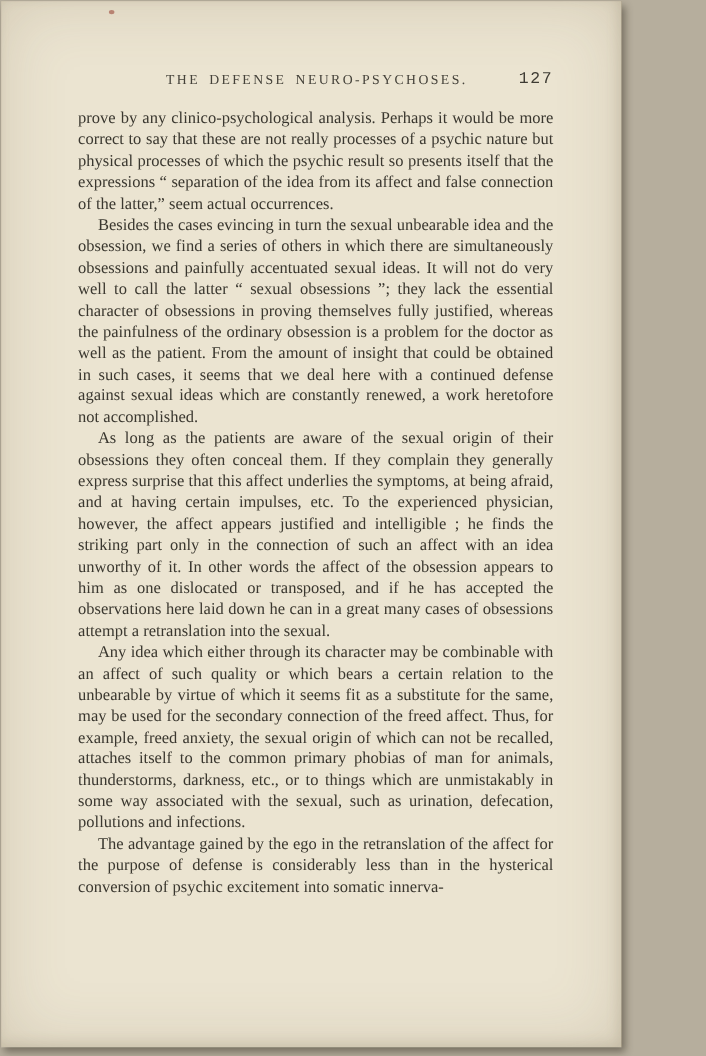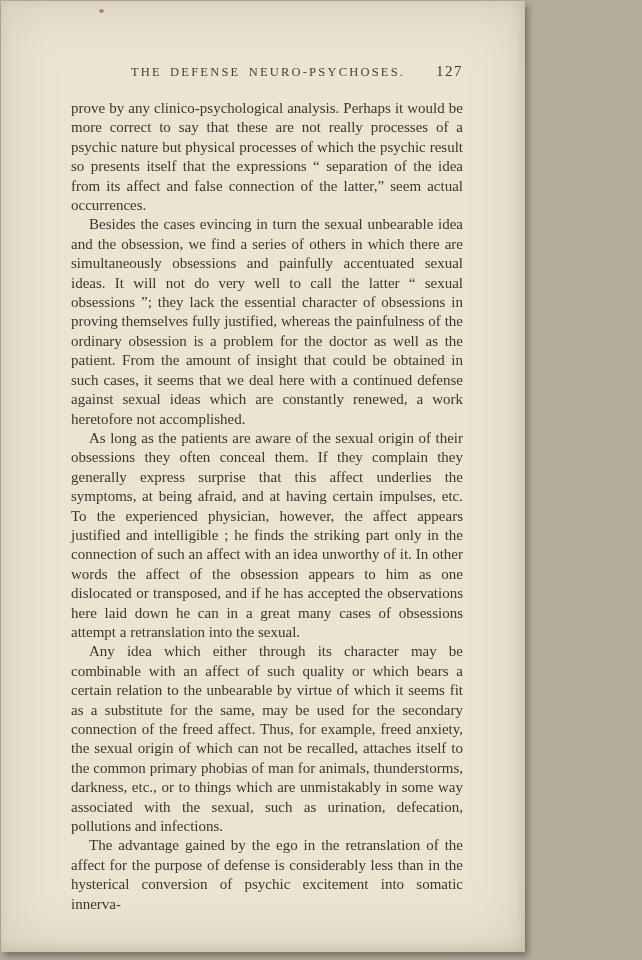--- a/index.html
+++ b/index.html
@@ -17,21 +17,21 @@
     position: relative;
     width: 642px;
     height: 960px;
     background: #b6ae9d;
     overflow: hidden;
   }
   .page {
     position: absolute;
     left: 1px;
     top: 1px;
-    width: 524px;
+    width: 564px;
     height: 951px;
     background:
       radial-gradient(ellipse at 45% 35%, rgba(255,252,240,0.45) 0%, rgba(255,252,240,0) 60%),
       linear-gradient(135deg, #f0ead9 0%, #ece5d2 55%, #e6decа 100%),
       #ebe4d1;
     background-color: #ebe4d1;
     box-shadow:
       inset 0 0 60px rgba(118, 102, 70, 0.20),
       inset -3px -3px 12px rgba(100, 88, 60, 0.18),
       3px 4px 7px rgba(40, 34, 22, 0.45);
@@ -61,20 +61,21 @@
     color: #45423a;
     font-weight: 400;
   }
   .page-number {
     position: absolute;
     right: 0;
     top: -2px;
     font-size: 15px;
     letter-spacing: 1.5px;
     color: #3e3b33;
+    font-family: Liberation Mono, monospace;
   }
   .body-text {
     position: absolute;
     top: 98px;
     left: 70px;
     right: 62px;
     bottom: 70px;
     font-size: 15px;
     line-height: 19.4px;
     text-align: justify;

